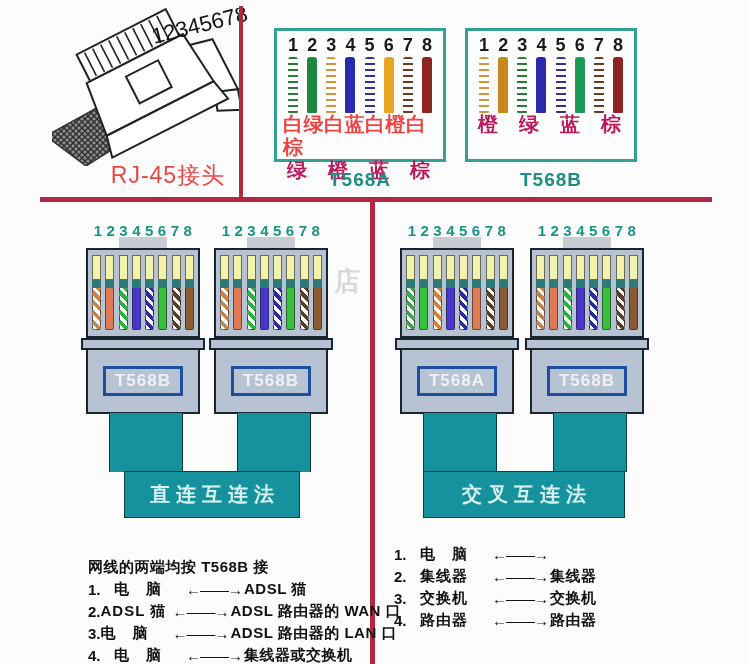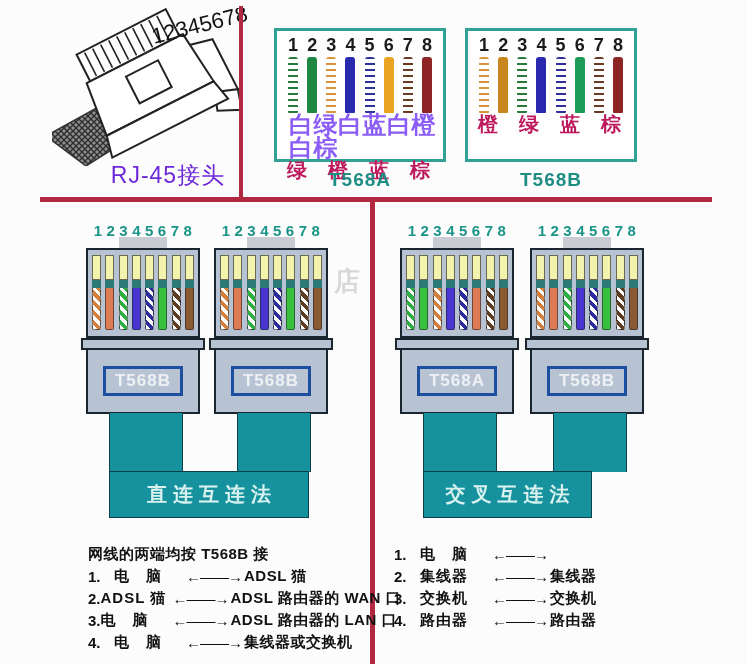--- a/index.html
+++ b/index.html
@@ -8,30 +8,30 @@
 
   
   .line { position:absolute; background:#b22840; }
   .v1 { left:239px; top:6px;   width:4px;  height:192px; }
   .h1 { left:40px;  top:197px; width:672px; height:5px;  }
   .v2 { left:370px; top:197px; width:5px;  height:467px; }
 
   
   .rj45-svg { position:absolute; left:52px; top:8px; }
   .rj45-cap { position:absolute; left:88px; top:160px; width:160px; text-align:center;
-              font-size:23px; color:#6d28d9; letter-spacing:1px; }
+              font-size:23px; color:#ef4444; letter-spacing:1px; }
 
   
   .std { position:absolute; top:28px; width:172px; }
   .std-box { border:3px solid #33a094; background:#fefefe; height:134px; box-sizing:border-box; padding-top:3px; }
   .std-wires { display:flex; justify-content:space-between; padding:0 9px; }
   .std-col { width:14px; text-align:center; }
   .std-num { font-size:18px; font-weight:bold; color:#1b1b1b; height:22px; line-height:22px; }
   .std-bar { width:10px; height:56px; margin:1px auto 0; border-radius:3px 3px 1px 1px; }
-  .std-r1 { font-size:24px; font-weight:bold; color:#8b5cf6; padding-left:12px; letter-spacing:0.5px; line-height:23px; }
+  .std-r1 { font-size:20px; font-weight:bold; color:#ef4444; padding-left:6px; letter-spacing:0.5px; line-height:23px; }
   .std-r2 { font-size:20px; font-weight:bold; color:#be185d; padding-left:10px; letter-spacing:0.5px; line-height:23px; }
   .std-title { text-align:center; margin-top:7px; font-size:19px; font-weight:bold; color:#1e8d83; letter-spacing:1px; }
 
   
   .plug { position:absolute; top:220px; width:114px; }
   .plug-nums { text-align:center; color:#1b9488; font-weight:bold; font-size:15px;
                letter-spacing:4.5px; padding-left:4px; height:21px; line-height:21px; }
   .plug-tab { position:absolute; left:33px; top:17px; width:48px; height:12px; background:#c9ccd3; }
   .plug-body { margin-top:7px; height:90px; background:#b7c3d3; border:2px solid #1a2530; box-sizing:border-box;
                display:flex; justify-content:space-evenly; padding-top:5px; position:relative; }
@@ -49,21 +49,21 @@
   
   .uleg { position:absolute; top:413px; width:72px; height:59px; background:#15929e;
           border-left:1px solid #0d4046; border-right:1px solid #0d4046; }
   .ubar { position:absolute; top:471px; height:47px; background:#15929e; border:1px solid #0d4046;
           box-sizing:border-box; display:flex; align-items:center; justify-content:center; }
   .ubar span { color:#d9f2ef; font-size:20px; font-weight:bold; letter-spacing:6px; padding-left:6px; }
 
   
   .note { position:absolute; top:542px; color:#111; }
   .note-h { font-size:16px; font-weight:bold; letter-spacing:2px; }
-  .note-s { font-size:15px; font-weight:bold; margin-top:3px; letter-spacing:0.5px; white-space:nowrap; }
+  .note-s { font-size:15px; font-weight:bold; margin-top:16px; letter-spacing:0.5px; white-space:nowrap; }
   .nrow { display:flex; align-items:center; margin-top:3px; font-size:15px; font-weight:bold; white-space:nowrap; }
   .nnum { width:26px; }
   .nleft { min-width:70px; letter-spacing:1px; }
   .narrow { margin:0 2px; font-weight:normal; letter-spacing:-1px; }
   .nright { letter-spacing:0.5px; }
 
   .wm { position:absolute; left:334px; top:264px; font-size:26px; font-weight:bold; color:#cccccc; opacity:.75; }
 </style>
 </head>
 <body>
@@ -390,29 +390,29 @@
       </div>
       <div class="plug-collar"></div>
       <div class="plug-lower">
         <div class="plug-label">T568B</div>
       </div>
     </div>
 
   <div>
     <div class="uleg" style="left:109px"></div>
     <div class="uleg" style="left:237px"></div>
-    <div class="ubar" style="left:109px;width:200px">
+    <div class="ubar" style="left:124px;width:176px">
       <span>直连互连法</span>
     </div>
   </div>
 
   <div>
     <div class="uleg" style="left:423px"></div>
     <div class="uleg" style="left:553px"></div>
-    <div class="ubar" style="left:423px;width:169px">
+    <div class="ubar" style="left:423px;width:202px">
       <span>交叉互连法</span>
     </div>
   </div>
 
   <section class="note" style="left:88px;width:292px">
     <div class="note-s">网线的两端均按 T568B 接</div>
     <div class="note-rows">
         <div class="nrow">
           <span class="nnum">1.</span>
           <span class="nleft">电　脑</span>

